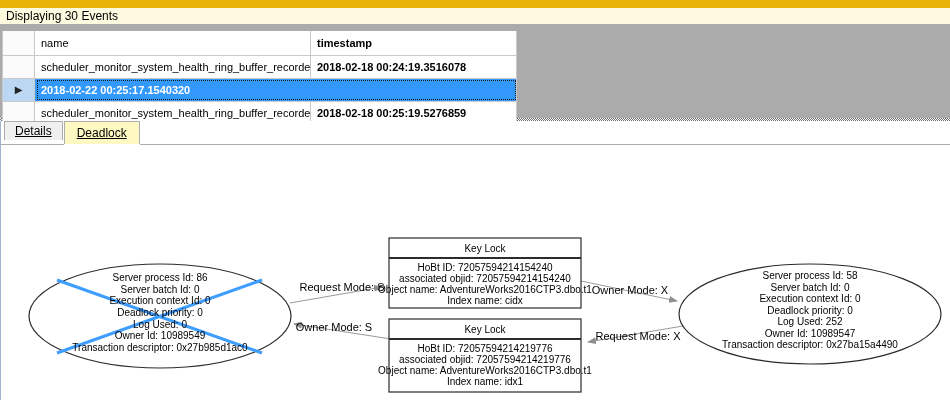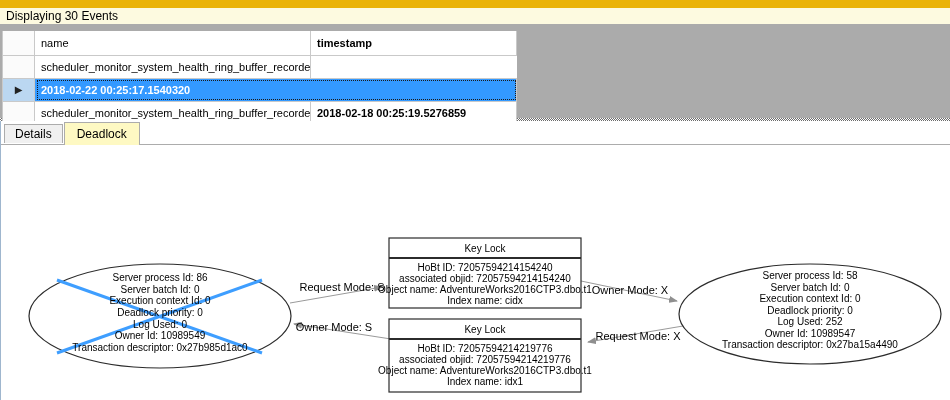--- a/index.html
+++ b/index.html
@@ -53,21 +53,21 @@
   .lower {
     position: absolute; top: 121px; left: 0; right: 0; bottom: 0;
     background: #fff; border-left: 1px solid #9FB6CE;
   }
   .event-bar {
     height: 25px; background: #F7F7F7; display: flex; align-items: center;
     padding-left: 6px; font-size: 12px; border-bottom: 1px solid #EFEFEF;
   }
   .tab-strip {
     height: 24px; position: relative; padding-left: 3px;
-    display: flex; align-items: center;
+    display: flex; align-items: flex-start; text-decoration: underline;
   }
   .tab-strip::after {
     content: ''; position: absolute; left: 0; right: 0; bottom: 0;
     height: 1px; background: #ACACAC; z-index: 1;
   }
   .tab {
     font-size: 12px; padding: 0 10px; border: 1px solid #ACACAC; border-bottom: none;
     background: #F0F0F0; height: 19px; display: flex; align-items: center;
     position: relative; z-index: 0; cursor: default; margin-right: 1px;
   }
@@ -93,20 +93,21 @@
   <div class="table-zone">
     <div class="grid">
       <div class="grid-row header">
         <div class="cell-selector"></div>
         <div class="cell-name">name</div>
         <div class="cell-ts">timestamp</div>
       </div>
       <div class="grid-row">
         <div class="cell-selector"></div>
         <div class="cell-name">scheduler_monitor_system_health_ring_buffer_recorded</div>
+        <div class="cell-ts">2018-02-18 00:24:19.3516078</div>
       </div>
       <div class="grid-row selected">
         <div class="cell-selector">
           <span class="row-indicator">▶</span>
         </div>
         <div class="cell-ts">2018-02-22 00:25:17.1540320</div>
       </div>
       <div class="grid-row">
         <div class="cell-selector"></div>
         <div class="cell-name">scheduler_monitor_system_health_ring_buffer_recorded</div>

